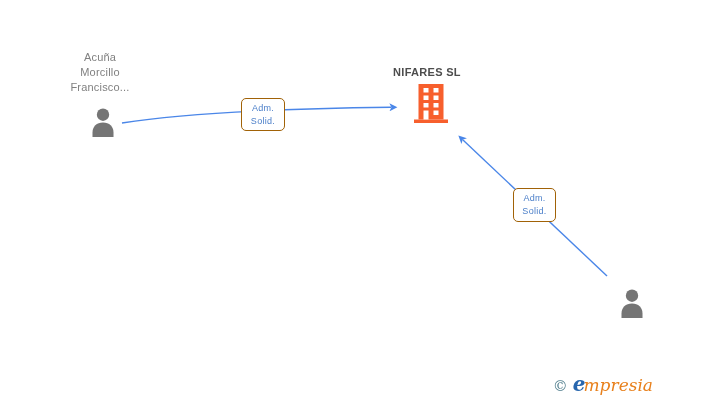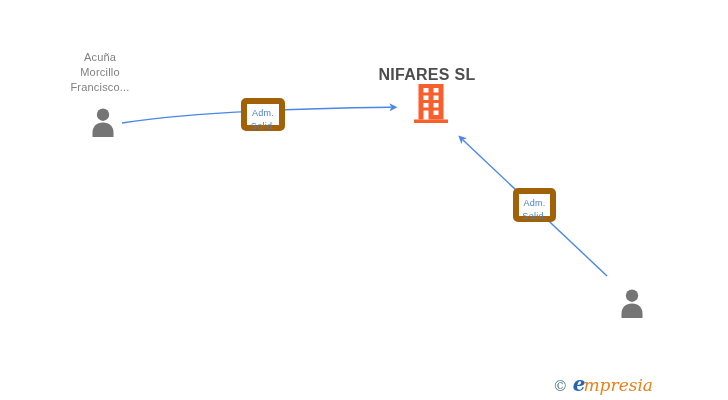--- a/index.html
+++ b/index.html
@@ -9,25 +9,25 @@
   }
   svg.edges-layer { position:absolute; left:0; top:0; width:728px; height:400px; z-index:1; }
   .node { position:absolute; z-index:2; }
   .node-label {
     position:absolute; z-index:2; width:100px; text-align:center;
     font-size:11px; line-height:15px; color:#808080; white-space:pre-line;
     letter-spacing:0.2px;
   }
   .company-title {
     position:absolute; z-index:2; width:120px; text-align:center;
-    font-size:16px; font-weight:bold; color:#4d4d4d; letter-spacing:0.3px;
+    font-size:11px; font-weight:bold; color:#4d4d4d; letter-spacing:0.3px;
   }
   .edge-label {
     position:absolute; z-index:3; box-sizing:border-box;
-    background:#ffffff; border:6px solid #a16207; border-radius:5px;
+    background:#ffffff; border:1px solid #a16207; border-radius:5px;
     color:#4b7fc9; font-size:9px; line-height:13px; text-align:center;
     white-space:pre-line; padding-top:3px; letter-spacing:0.3px;
   }
   .person-icon-svg { display:block; }
   .watermark {
     position:absolute; right:3px; top:372px; z-index:2; height:26px;
     display:flex; align-items:baseline; gap:5px;
     font-family:"DejaVu Serif", serif; font-style:italic;
   }
   .wm-copyright { font-size:15px; color:#54808f; font-style:normal; }

